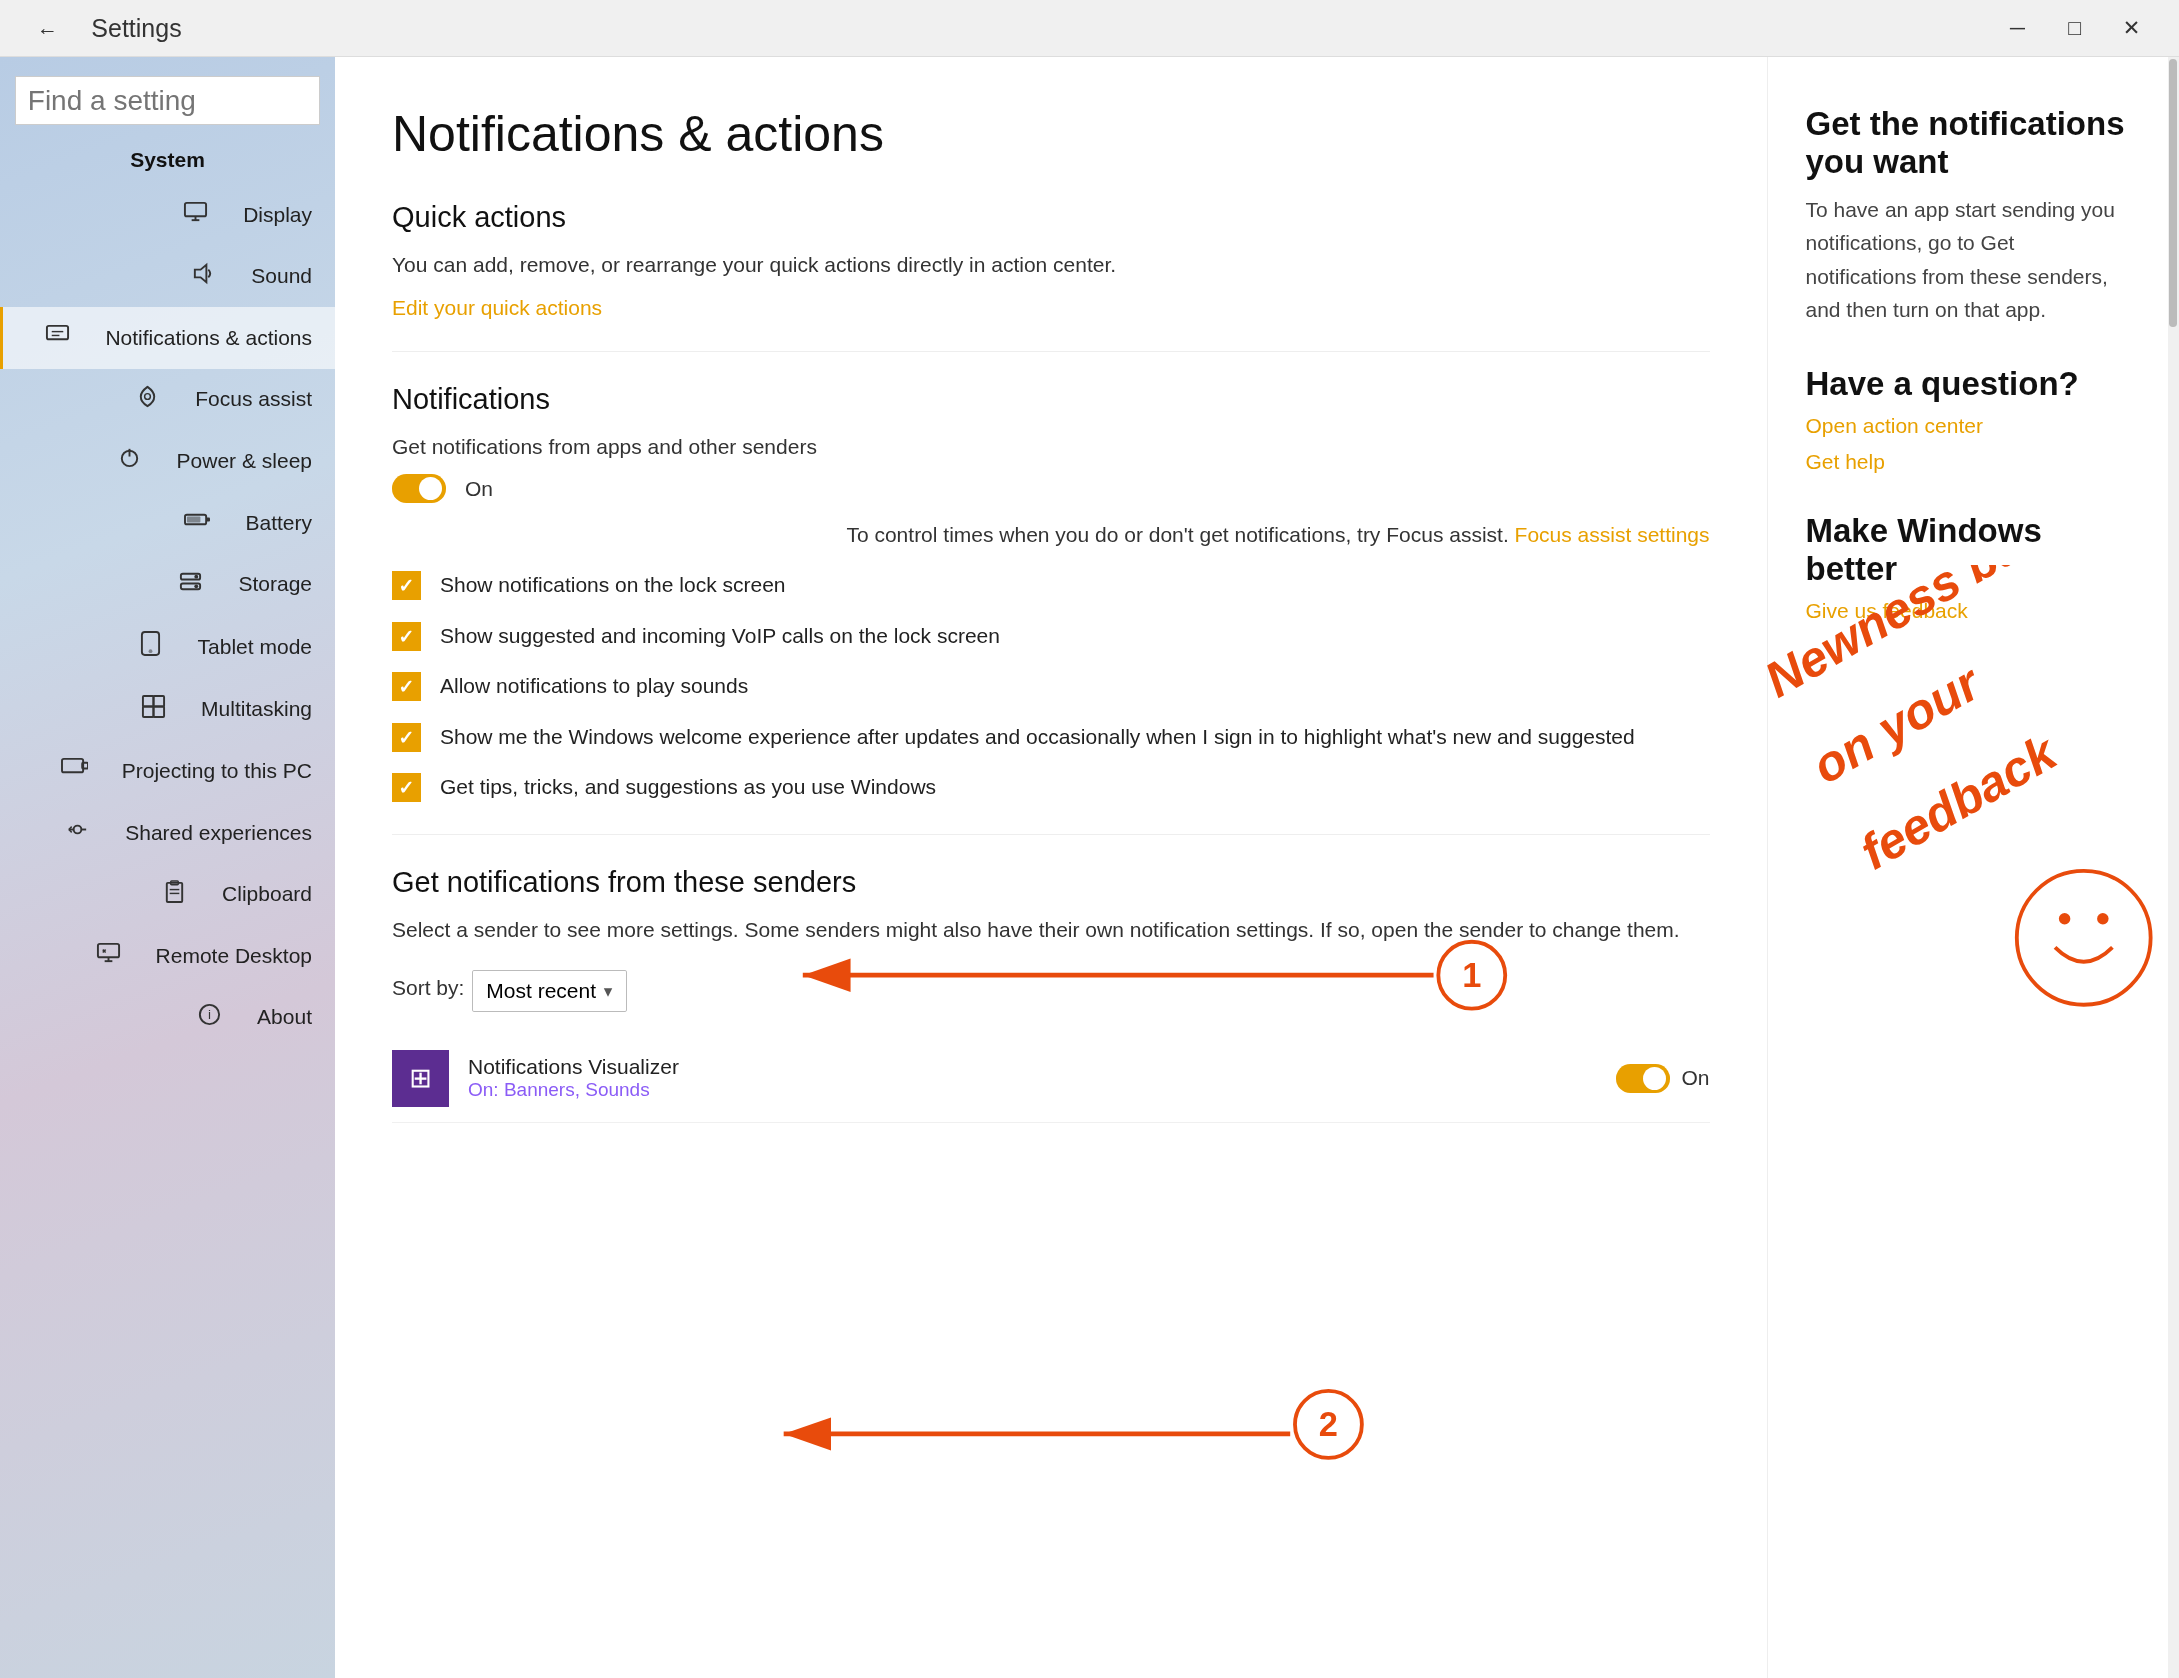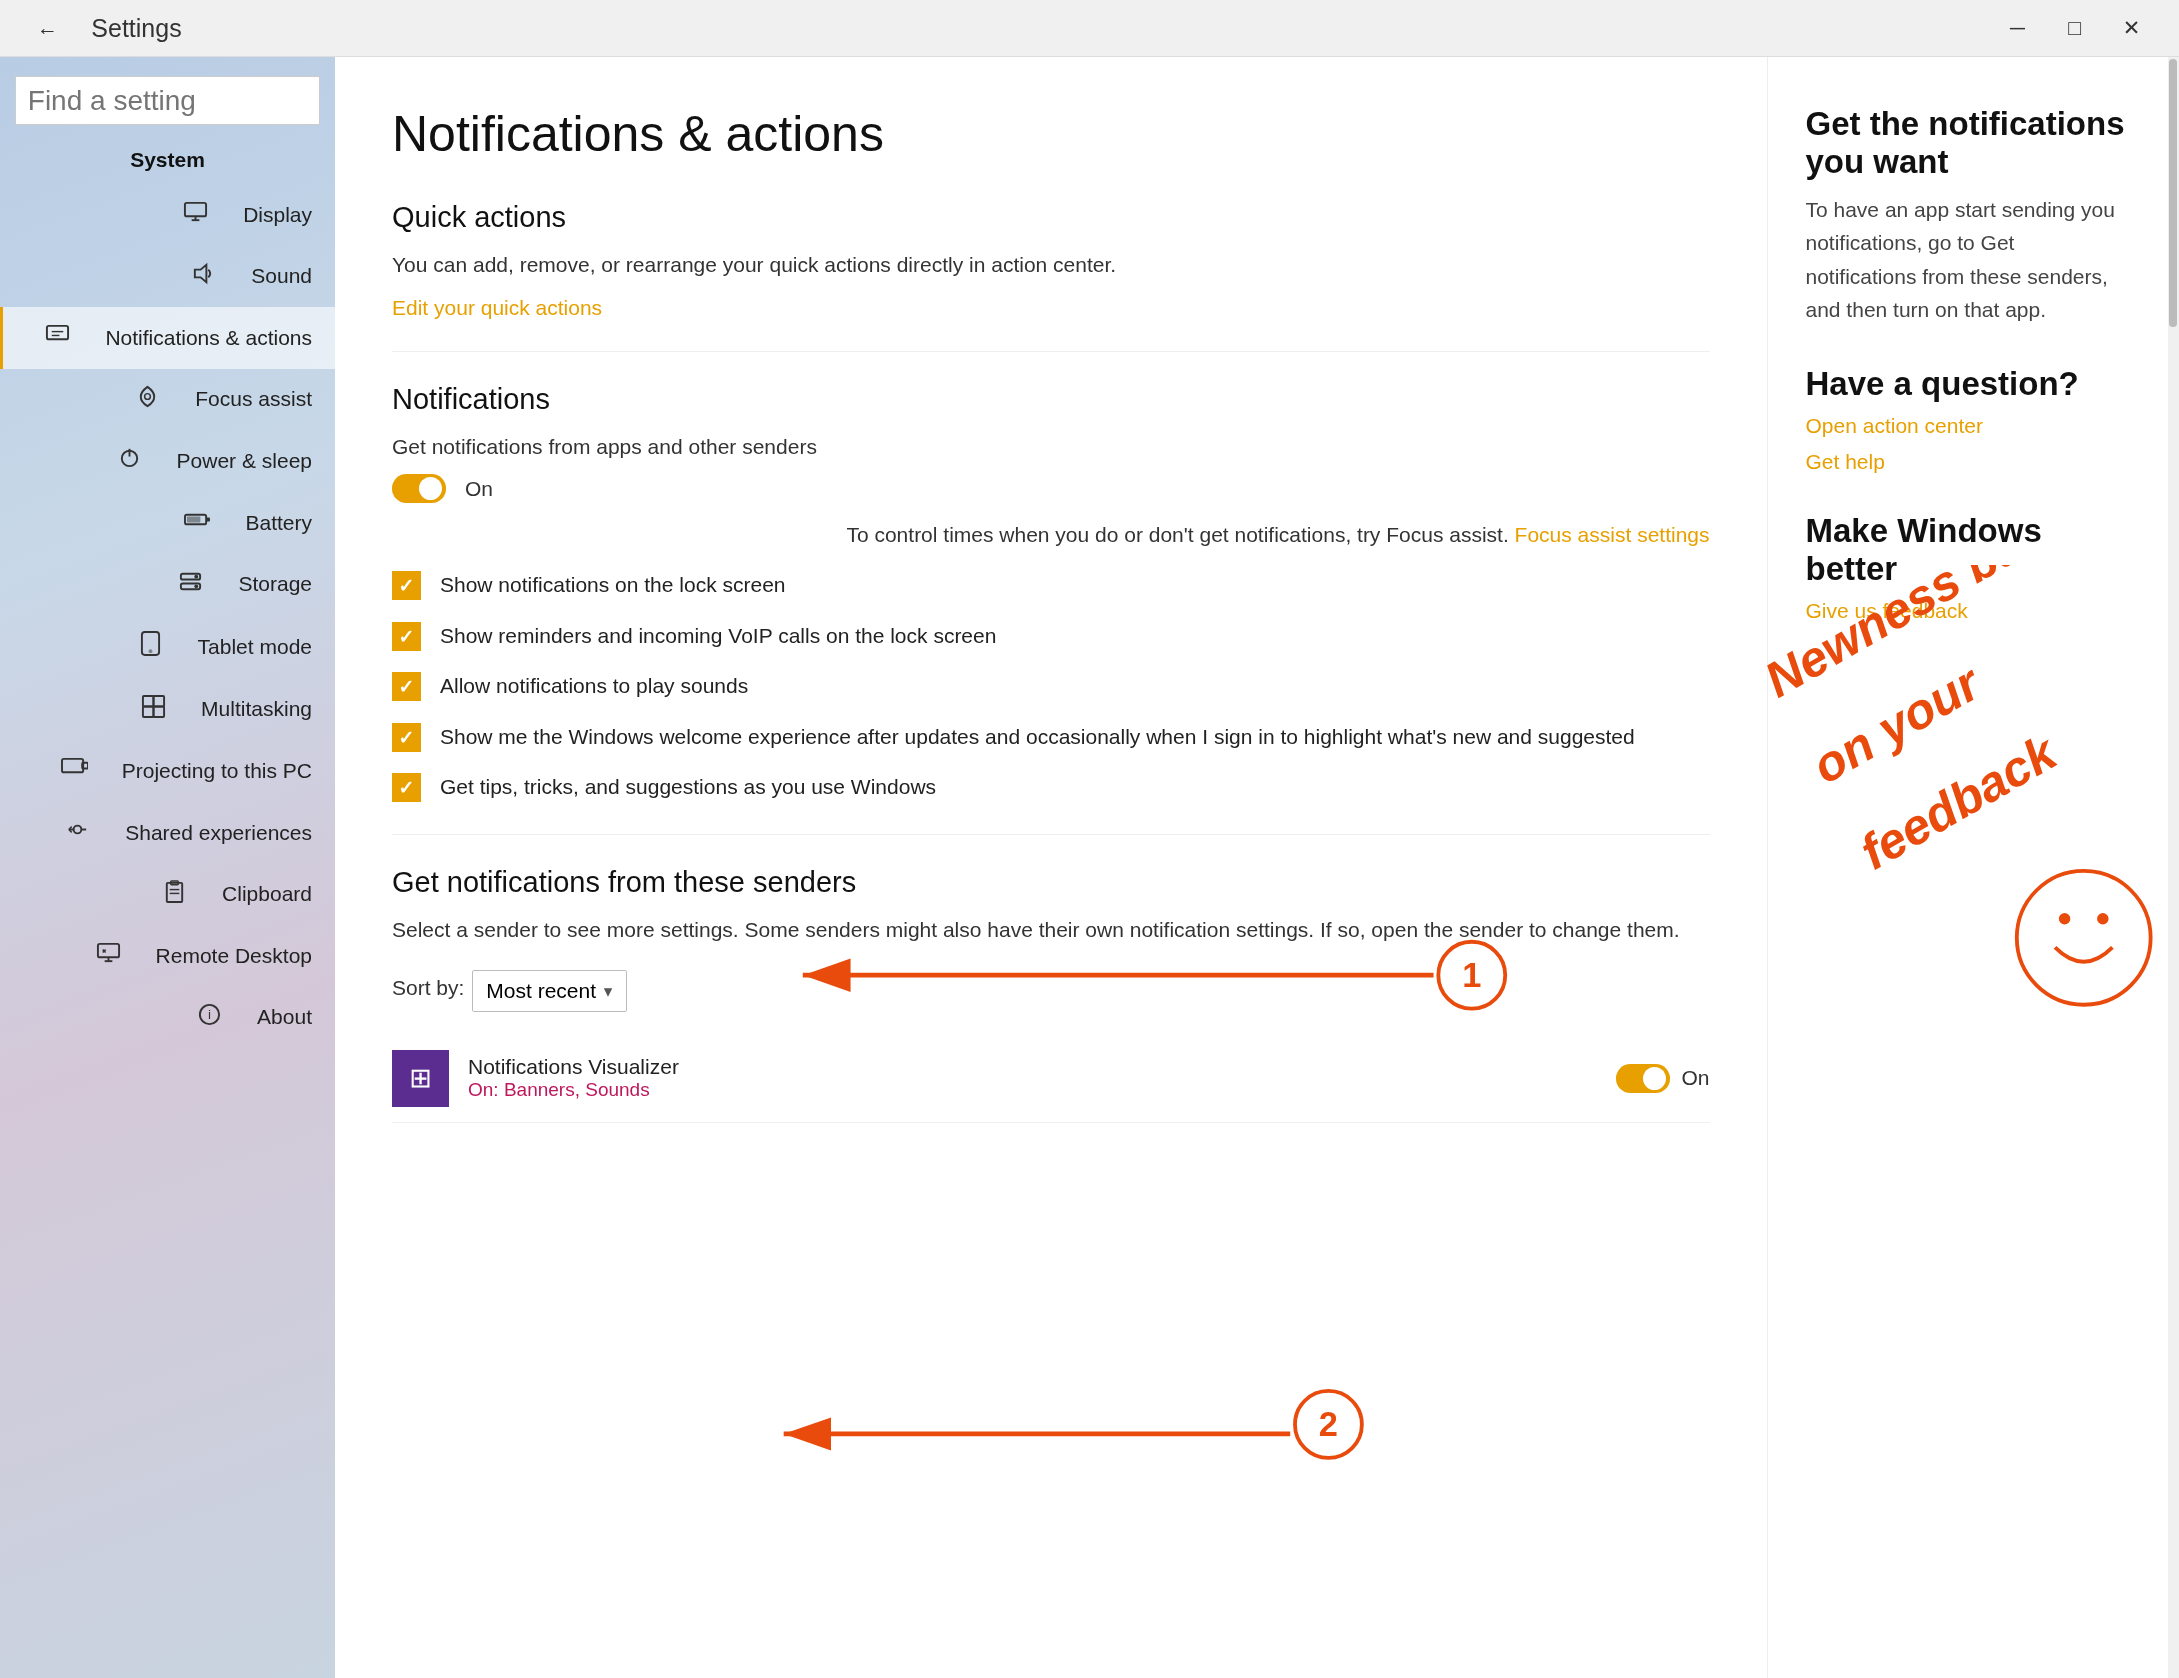--- a/index.html
+++ b/index.html
@@ -119,21 +119,21 @@
       padding: 15.3px 0; border-bottom: 1px solid #f0f0f0;
     }
     .notif-icon {
       width: 57px; height: 57px; background: #5c2d91;
       display: flex; align-items: center; justify-content: center;
       flex-shrink: 0;
     }
     .notif-icon-inner { color: white; font-size: 27px; }
     .notif-info { flex: 1; }
     .notif-name { font-size: 21px; color: #222; font-weight: 500; }
-    .notif-sub { font-size: 19px; color: #be185d; }
+    .notif-sub { font-size: 19px; color: #8b5cf6; }
     .notif-toggle {
       display: flex; align-items: center; gap: 11.5px;
     }
     .notif-toggle-label { font-size: 21px; color: #333; }
 
     
     .right-section-title { font-size: 33px; font-weight: 600; color: #111; margin-bottom: 11.5px; }
     .right-desc { font-size: 21px; color: #444; line-height: 1.6; margin-bottom: 31px; }
 
     
@@ -363,21 +363,21 @@
         <a class="link-orange">Focus assist settings</a>
       </p>
 
       <div style="margin-top: 19px;">
         <div class="checkbox-item">
           <div class="checkbox"></div>
           <span class="checkbox-text">Show notifications on the lock screen</span>
         </div>
         <div class="checkbox-item">
           <div class="checkbox"></div>
-          <span class="checkbox-text">Show reminders and incoming VoIP calls on the lock screen</span>
+          <span class="checkbox-text">Show suggested and incoming VoIP calls on the lock screen</span>
         </div>
         <div class="checkbox-item">
           <div class="checkbox"></div>
           <span class="checkbox-text">Allow notifications to play sounds</span>
         </div>
         <div class="checkbox-item">
           <div class="checkbox"></div>
           <span class="checkbox-text">Show me the Windows welcome experience after updates and occasionally when I sign in to highlight what's new and suggested</span>
         </div>
         <div class="checkbox-item">

